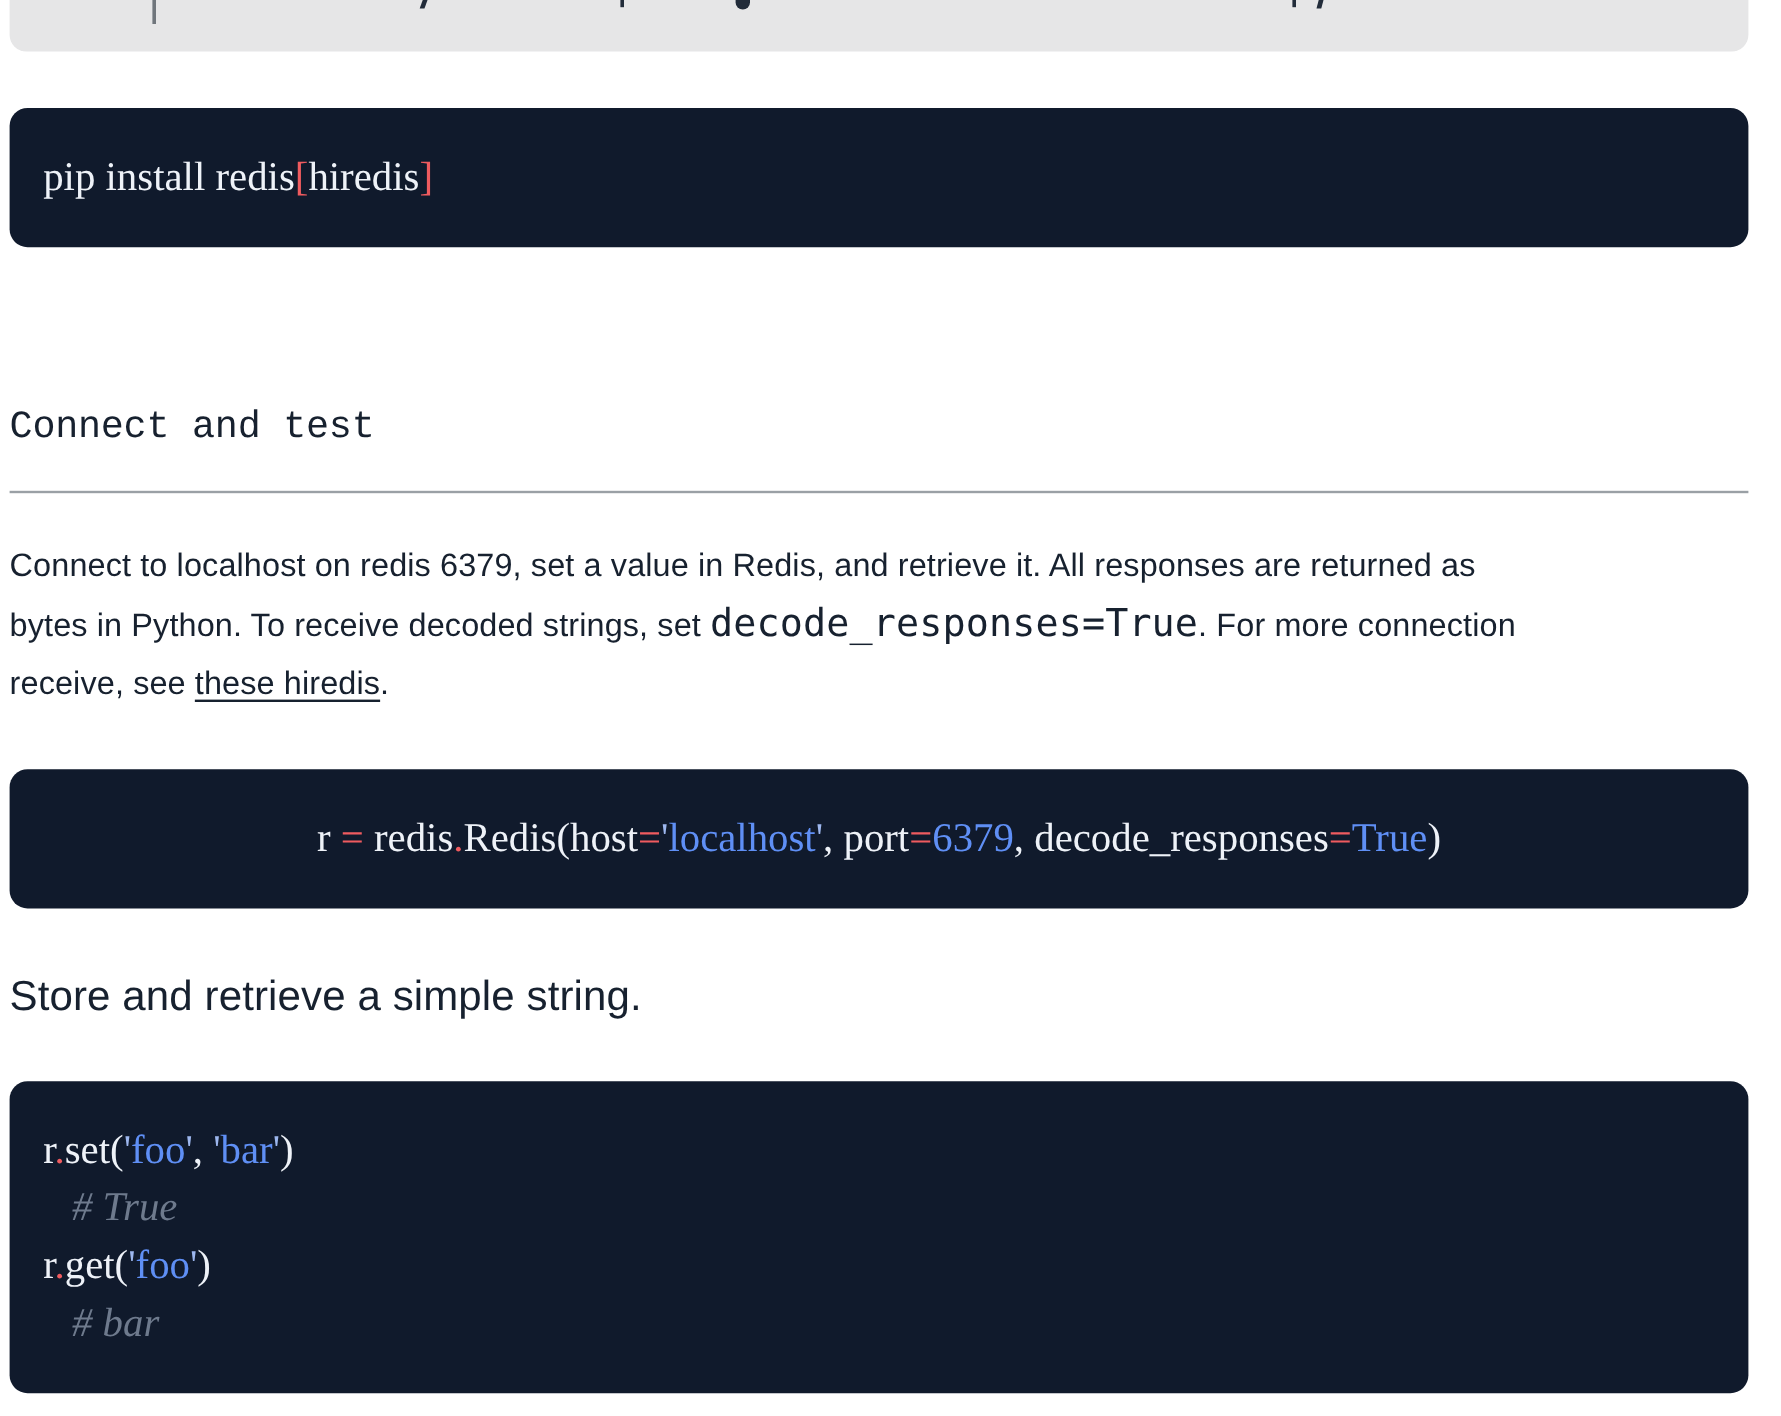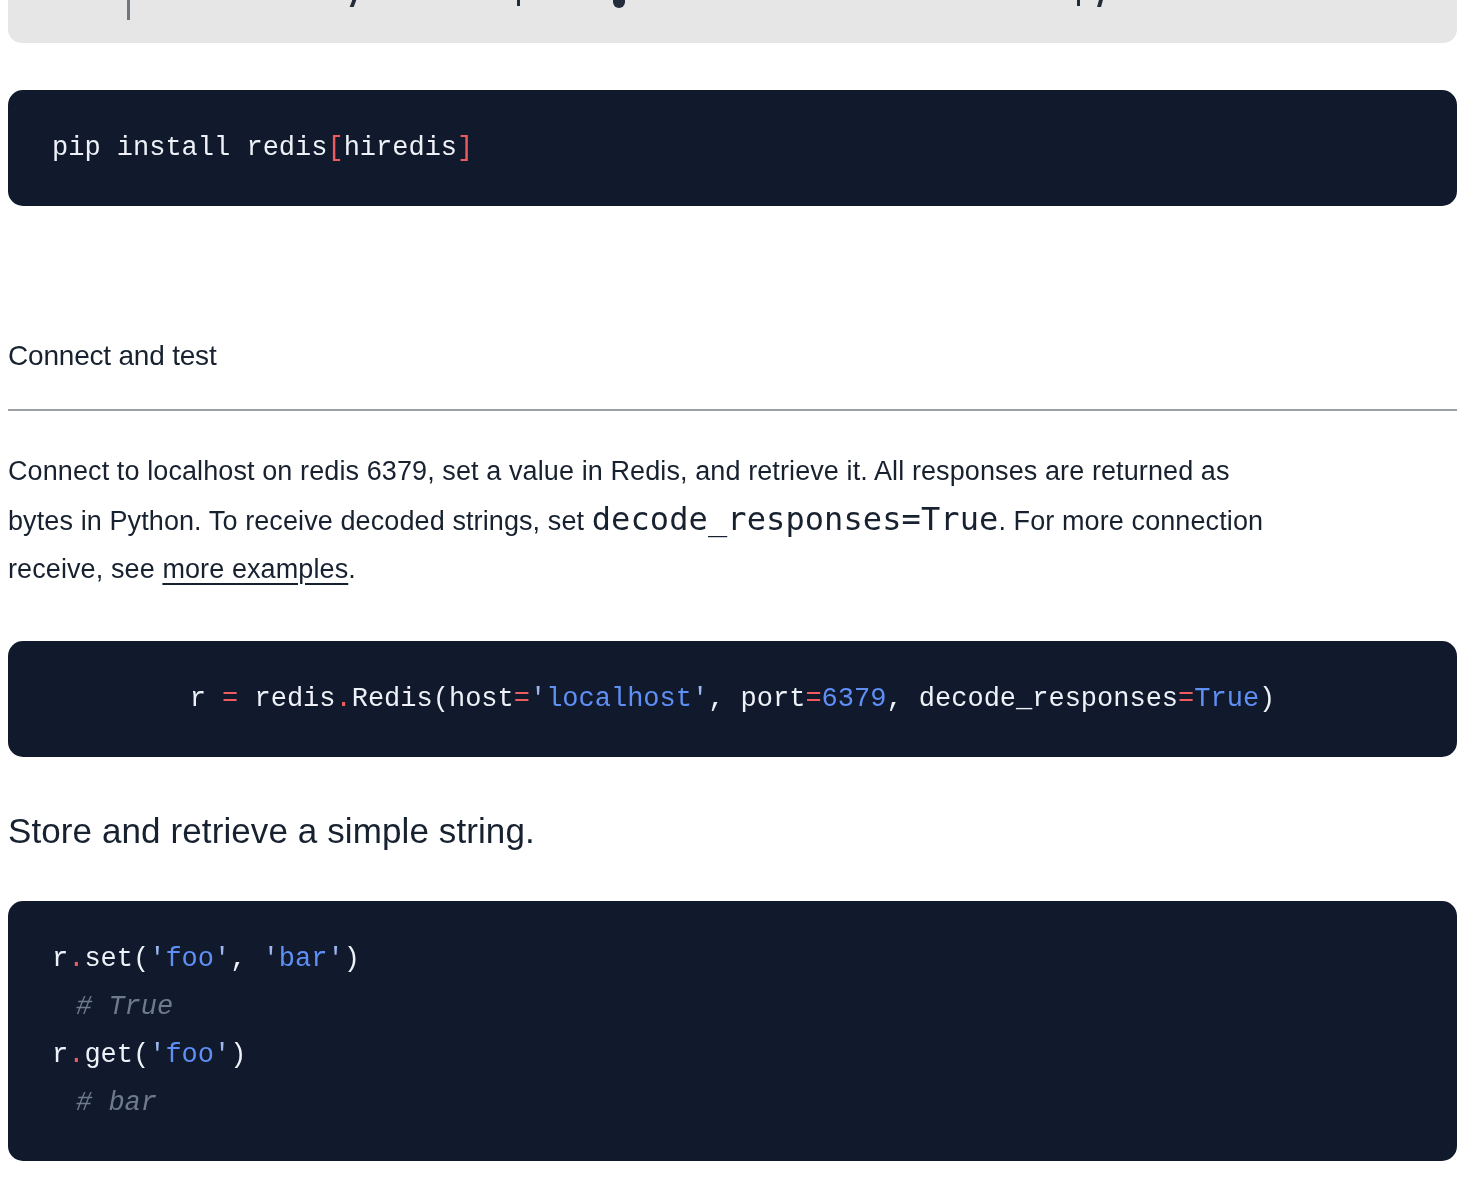--- a/index.html
+++ b/index.html
@@ -49,43 +49,44 @@
   .frag.slash  { left: 343px; width: 4px;  height: 7px; transform: skewX(-20deg); }
   .frag.tick1  { left: 509px; width: 3px;  height: 6px; }
   .frag.blob   { left: 605px; width: 12px; height: 8px; border-radius: 0 0 7px 7px; }
   .frag.tick2  { left: 1069px; width: 3px; height: 6px; }
   .frag.comma  { left: 1090px; width: 4px; height: 7px; transform: skewX(-15deg); }
 
   
   .code-block {
     background: var(--code-bg);
     border-radius: 15px;
-    padding: 34px 44px;
-    font-family: Liberation Mono, monospace;
-    font-size: 27px;
+    padding: 34px 28px;
+    font-family: Liberation Serif, serif;
+    font-size: 34px;
     line-height: 48px;
     color: var(--code-text);
     white-space: pre;
   }
   .code-block.install { margin-top: 47px; }
   .code-block.connect { margin-top: 48px; text-align: center; }
   .code-block.example { margin-top: 46px; }
   .tok-plain   { color: var(--code-text); }
   .tok-red     { color: var(--code-red); }
   .tok-blue    { color: var(--code-blue); }
   .tok-quote   { color: var(--code-quote); }
   .tok-comment { color: var(--code-comment); font-style: italic; margin-left: 24px; }
 
   h2.section-heading {
     margin: 130px 0 0 0;
-    font-size: 28px;
+    font-size: 32px;
     line-height: 40px;
     font-weight: 500;
     letter-spacing: -0.2px;
     color: var(--body-text);
+    font-family: Liberation Mono, monospace;
   }
   .divider {
     margin-top: 33px;
     height: 2px;
     background: var(--divider);
     border: none;
   }
   p.body-paragraph {
     margin: 36px 0 0 0;
     font-size: 27px;
@@ -122,21 +123,21 @@
     <div class="frag tick2"></div>
     <div class="frag comma"></div>
   </div>
 
   <div class="code-block install"><div class="code-line"><span class="tok-plain">pip install redis</span><span class="tok-red">[</span><span class="tok-plain">hiredis</span><span class="tok-red">]</span></div></div>
 
   <h2 class="section-heading">Connect and test</h2>
 
   <hr class="divider">
 
-  <p class="body-paragraph"><span>Connect to localhost on redis 6379, set a value in Redis, and retrieve it. All responses are returned as</span><br><span>bytes in Python. To receive decoded strings, set </span><code>decode_responses=True</code><span>. For more connection</span><br><span>receive, see </span><a href="#">more examples</a><span>.</span></p>
+  <p class="body-paragraph"><span>Connect to localhost on redis 6379, set a value in Redis, and retrieve it. All responses are returned as</span><br><span>bytes in Python. To receive decoded strings, set </span><code>decode_responses=True</code><span>. For more connection</span><br><span>receive, see </span><a href="#">these hiredis</a><span>.</span></p>
 
   <div class="code-block connect"><div class="code-line"><span class="tok-plain">r </span><span class="tok-red">=</span><span class="tok-plain"> redis</span><span class="tok-red">.</span><span class="tok-plain">Redis(host</span><span class="tok-red">=</span><span class="tok-quote">'</span><span class="tok-blue">localhost</span><span class="tok-quote">'</span><span class="tok-plain">, port</span><span class="tok-red">=</span><span class="tok-blue">6379</span><span class="tok-plain">, decode_responses</span><span class="tok-red">=</span><span class="tok-blue">True</span><span class="tok-plain">)</span></div></div>
 
   <p class="store-text">Store and retrieve a simple string.</p>
 
   <div class="code-block example"><div class="code-line"><span class="tok-plain">r</span><span class="tok-red">.</span><span class="tok-plain">set(</span><span class="tok-quote">'</span><span class="tok-blue">foo</span><span class="tok-quote">'</span><span class="tok-plain">, </span><span class="tok-quote">'</span><span class="tok-blue">bar</span><span class="tok-quote">'</span><span class="tok-plain">)</span></div><div class="code-line"><span class="tok-comment"># True</span></div><div class="code-line"><span class="tok-plain">r</span><span class="tok-red">.</span><span class="tok-plain">get(</span><span class="tok-quote">'</span><span class="tok-blue">foo</span><span class="tok-quote">'</span><span class="tok-plain">)</span></div><div class="code-line"><span class="tok-comment"># bar</span></div></div>
 
 </div>
 
 </body></html>

